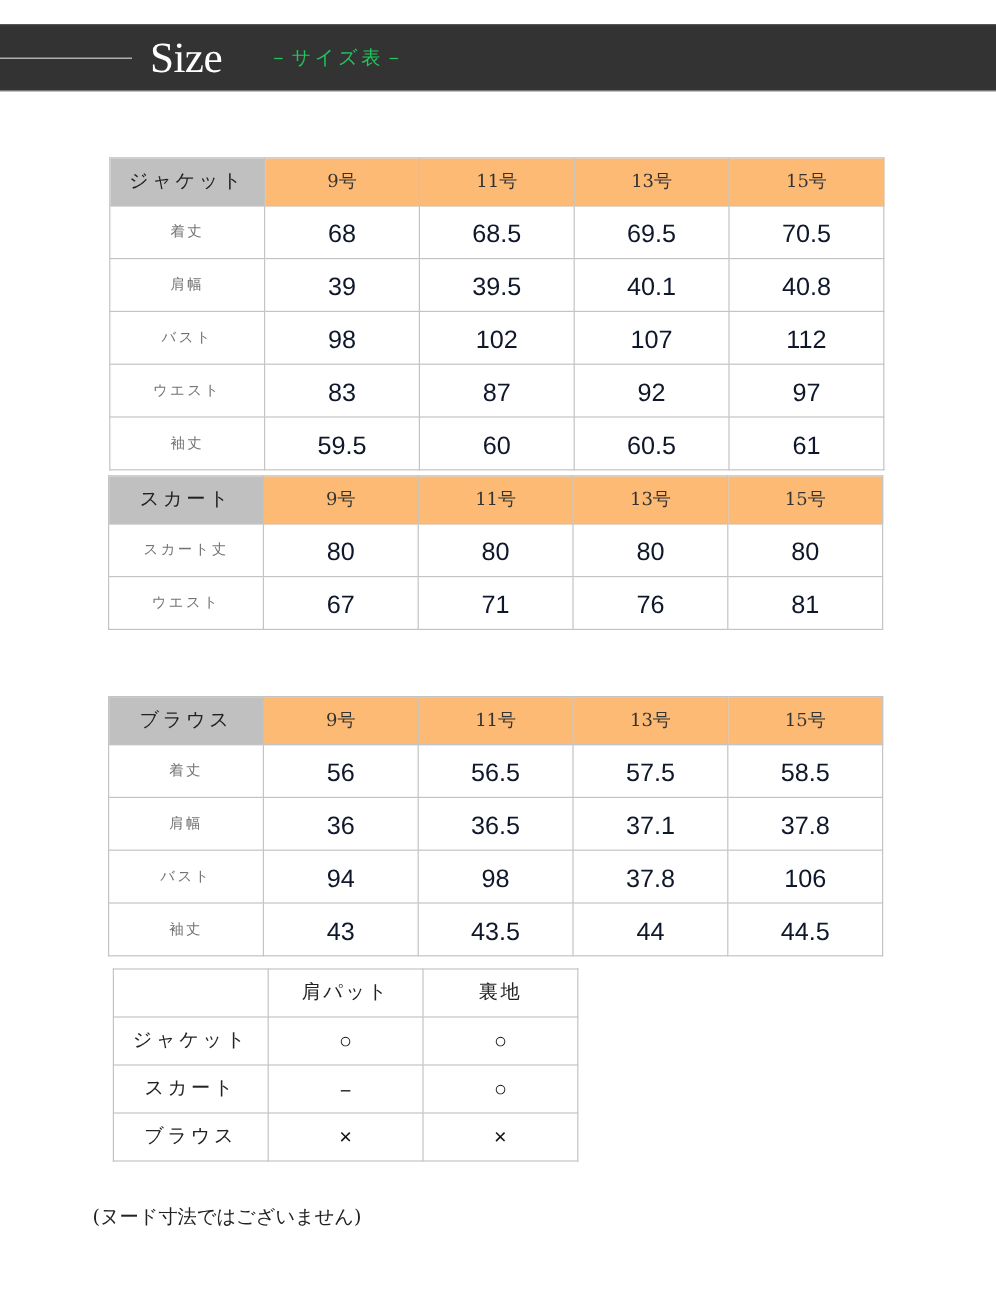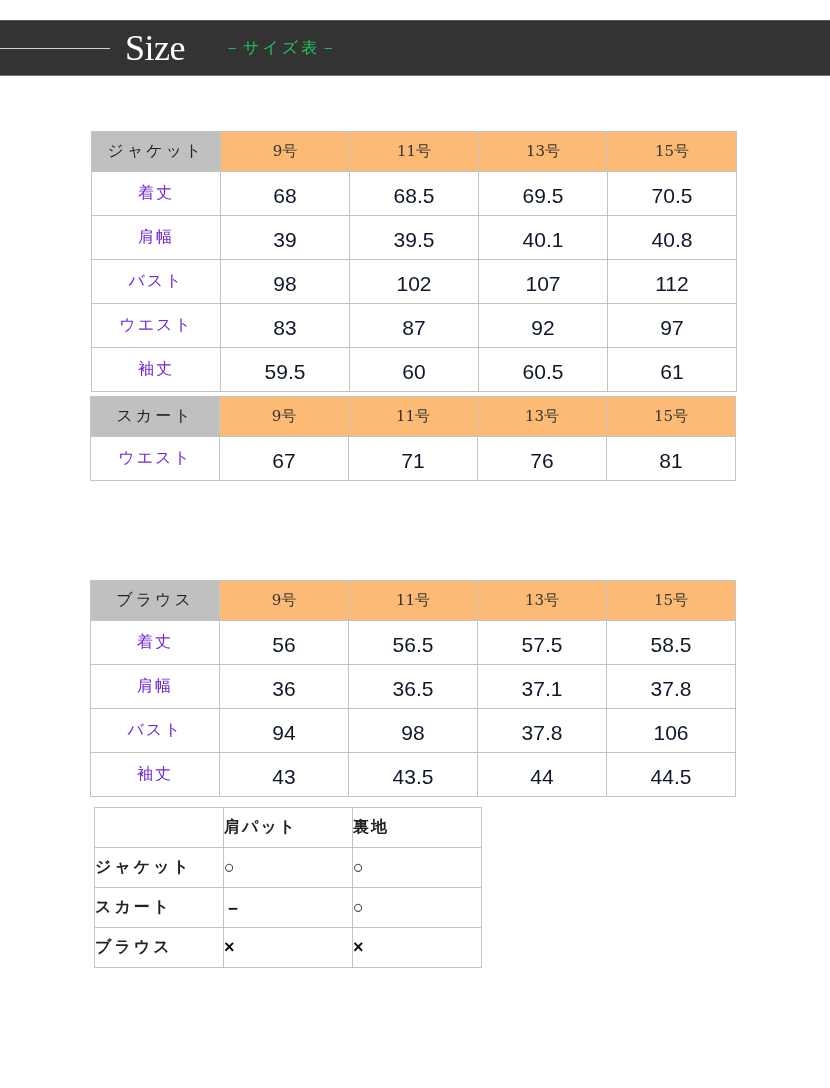--- a/index.html
+++ b/index.html
@@ -25,33 +25,33 @@
   }
   table.size {
     position: absolute; border-collapse: collapse; table-layout: fixed;
     border: 1px solid #8a8a8a;
   }
   table.size td {
     border: 1px solid #c4c4c4; height: 39px; padding: 0; text-align: center; vertical-align: middle;
   }
   table.size tr.head td { background: #fdba74; font-size: 15px; color: #333; }
   table.size tr.head td.corner { background: #c0c0c0; font-size: 16px; letter-spacing: 3px; color: #222; }
-  table.size td.label { font-size: 16px; letter-spacing: 2px; color: #6d28d9; }
+  table.size td.label { font-size: 12px; letter-spacing: 2px; color: #737373; }
   table.size td.val {
     font-family: "Liberation Sans", sans-serif; font-size: 21px; color: #0f172a; padding-top: 4px;
   }
   col.c0 { width: 129px; }
   col.cx { width: 129px; }
 
   table.extra {
     position: absolute; left: 94px; top: 807px; border-collapse: collapse; table-layout: fixed;
     border: 1px solid #8a8a8a;
   }
   table.extra td {
-    border: 1px solid #c4c4c4; height: 39px; text-align: left; vertical-align: middle; padding: 0; font-weight: bold;
+    border: 1px solid #c4c4c4; height: 39px; text-align: center; vertical-align: middle; padding: 0;
   }
   table.extra tr.head td { font-size: 16px; letter-spacing: 2px; }
   table.extra td.label { font-size: 16px; letter-spacing: 3px; }
   table.extra td.mark { font-family: "Liberation Sans", sans-serif; font-size: 18px; color: #111; }
   .notes {
     position: absolute; left: 77px; top: 1003px; font-size: 16px; line-height: 21px; color: #222;
   }
   .notes div { white-space: nowrap; }
 </style>
 </head>
@@ -127,20 +127,27 @@
     </colgroup>
   <tbody>
       <tr class="head">
     <td class="corner">スカート</td>
     <td>9号</td>
     <td>11号</td>
     <td>13号</td>
     <td>15号</td>
   </tr>
   <tr>
+    <td class="label">スカート丈</td>
+    <td class="val">80</td>
+    <td class="val">80</td>
+    <td class="val">80</td>
+    <td class="val">80</td>
+  </tr>
+  <tr>
     <td class="label">ウエスト</td>
     <td class="val">67</td>
     <td class="val">71</td>
     <td class="val">76</td>
     <td class="val">81</td>
   </tr>
 </tbody>
   </table>
 
 <table class="size" style="left:90px; top:580px;">
@@ -214,13 +221,14 @@
   </tr>
   <tr>
     <td class="label">ブラウス</td>
     <td class="mark">×</td>
     <td class="mark">×</td>
   </tr>
 </tbody>
   </table>
 
 <div class="notes">
+  <div>(ヌード寸法ではございません)</div>
 </div>
 
 </body></html>

